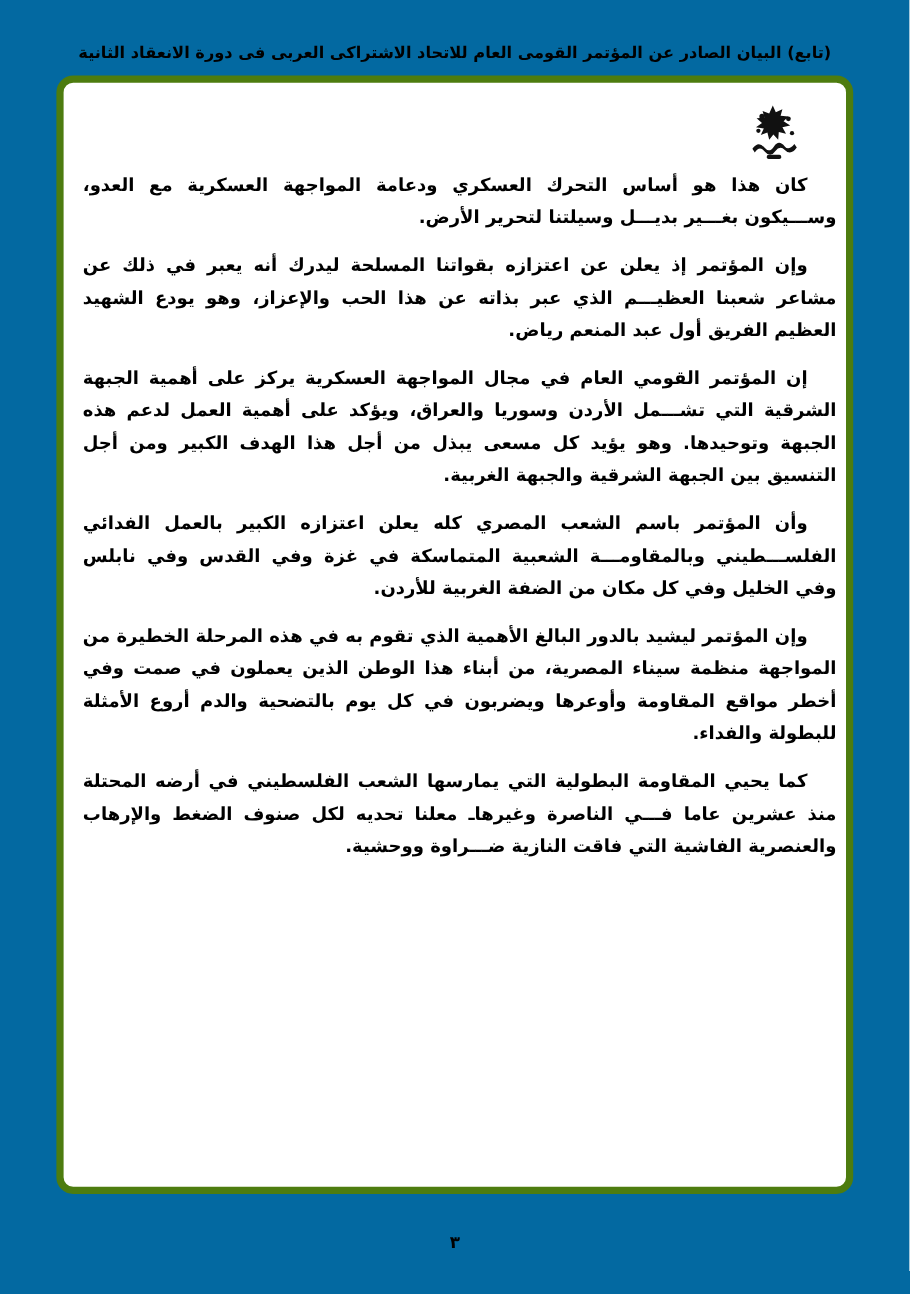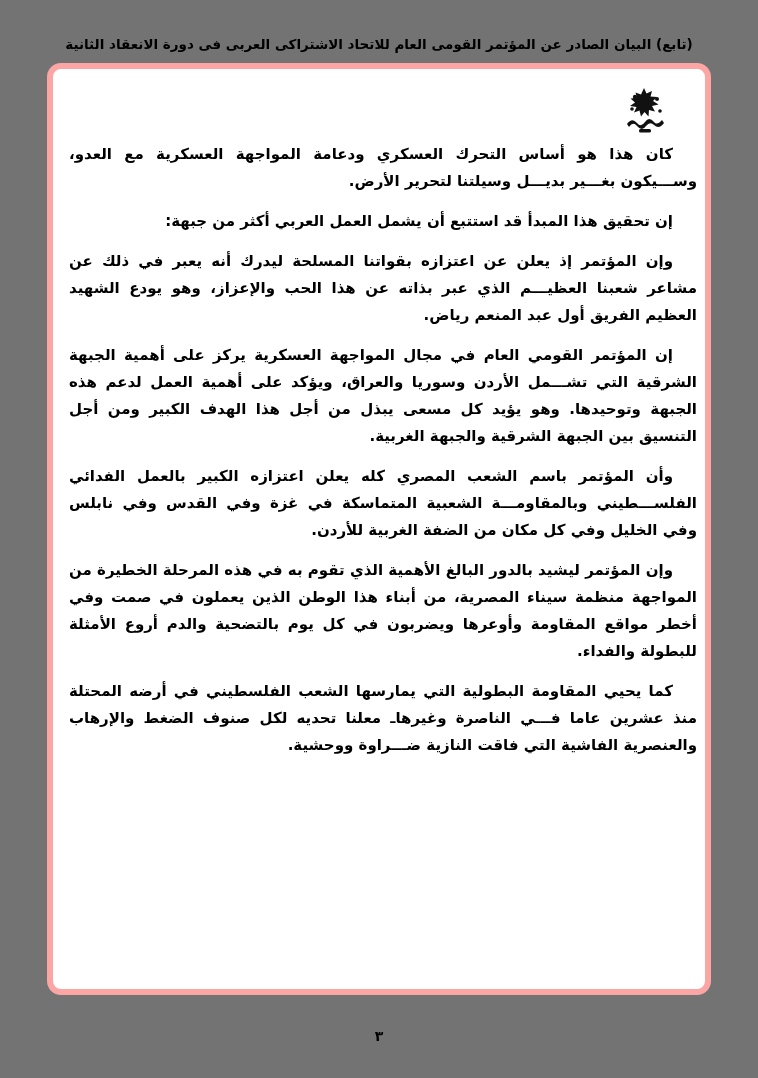--- a/index.html
+++ b/index.html
@@ -5,42 +5,42 @@
   html, body {
     margin: 0;
     padding: 0;
     background: #ffffff;
     font-family: "DejaVu Sans", sans-serif;
   }
   .page {
     position: relative;
     width: 758px;
     height: 1078px;
-    background: #737373;
+    background: #0369a1;
     overflow: hidden;
   }
   .header-title {
     position: absolute;
     top: 36px;
     left: 0;
     right: 0;
     text-align: center;
     direction: rtl;
     font-size: 13.5px;
     font-weight: bold;
     color: #000000;
   }
   .doc-frame {
     position: absolute;
     left: 47px;
     top: 63px;
     width: 664px;
     height: 932px;
     box-sizing: border-box;
-    border: 6px solid #fca5a5;
+    border: 6px solid #4d7c0f;
     border-radius: 14px;
     background: #ffffff;
   }
   .stamp {
     position: absolute;
     top: 18px;
     right: 36px;
     width: 52px;
     height: 48px;
   }
@@ -94,21 +94,20 @@
         <circle cx="40" cy="12" r="2"></circle>
         <circle cx="15" cy="22" r="1.8"></circle>
         <circle cx="43" cy="24" r="1.8"></circle>
         <path d="M10 37 q5-7 10-1 q4 5 8-1 q4-6 9 0 q3 4 8-2 l2 3 q-5 7-10 2 q-4-4-8 1 q-4 6-9 0 q-4-5-8 1z"></path>
         <rect x="22" y="42" width="12" height="3.5" rx="1.5"></rect>
       </g>
     </svg>
 
     <div class="doc-body">
       <p class="para">كان هذا هو أساس التحرك العسكري ودعامة المواجهة العسكرية مع العدو، وســـيكون بغـــير بديـــل وسيلتنا لتحرير الأرض.</p>
-      <p class="para">إن تحقيق هذا المبدأ قد استتبع أن يشمل العمل العربي أكثر من جبهة:</p>
       <p class="para">وإن المؤتمر إذ يعلن عن اعتزازه بقواتنا المسلحة ليدرك أنه يعبر في ذلك عن مشاعر شعبنا العظيـــم الذي عبر بذاته عن هذا الحب والإعزاز، وهو يودع الشهيد العظيم الفريق أول عبد المنعم رياض.</p>
       <p class="para">إن المؤتمر القومي العام في مجال المواجهة العسكرية يركز على أهمية الجبهة الشرقية التي تشـــمل الأردن وسوريا والعراق، ويؤكد على أهمية العمل لدعم هذه الجبهة وتوحيدها. وهو يؤيد كل مسعى يبذل من أجل هذا الهدف الكبير ومن أجل التنسيق بين الجبهة الشرقية والجبهة الغربية.</p>
       <p class="para">وأن المؤتمر باسم الشعب المصري كله يعلن اعتزازه الكبير بالعمل الفدائي الفلســـطيني وبالمقاومـــة الشعبية المتماسكة في غزة وفي القدس وفي نابلس وفي الخليل وفي كل مكان من الضفة الغربية للأردن.</p>
       <p class="para">وإن المؤتمر ليشيد بالدور البالغ الأهمية الذي تقوم به في هذه المرحلة الخطيرة من المواجهة منظمة سيناء المصرية، من أبناء هذا الوطن الذين يعملون في صمت وفي أخطر مواقع المقاومة وأوعرها ويضربون في كل يوم بالتضحية والدم أروع الأمثلة للبطولة والفداء.</p>
       <p class="para">كما يحيي المقاومة البطولية التي يمارسها الشعب الفلسطيني في أرضه المحتلة منذ عشرين عاما فـــي الناصرة وغيرهاـ معلنا تحديه لكل صنوف الضغط والإرهاب والعنصرية الفاشية التي فاقت النازية ضـــراوة ووحشية.</p>
 
     </div>
   </div>
 
   <div class="page-number">٣</div>

